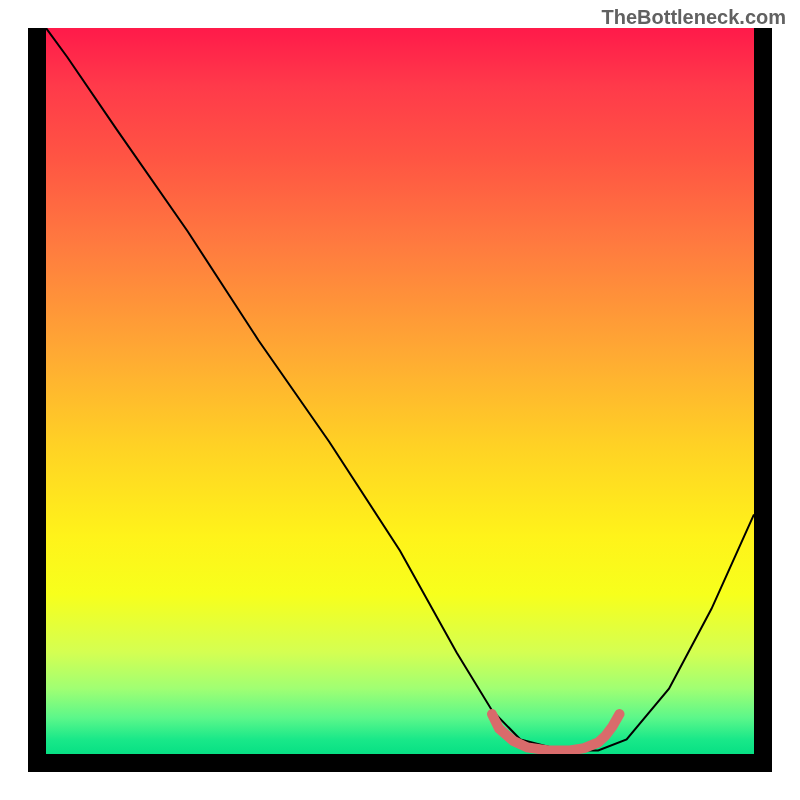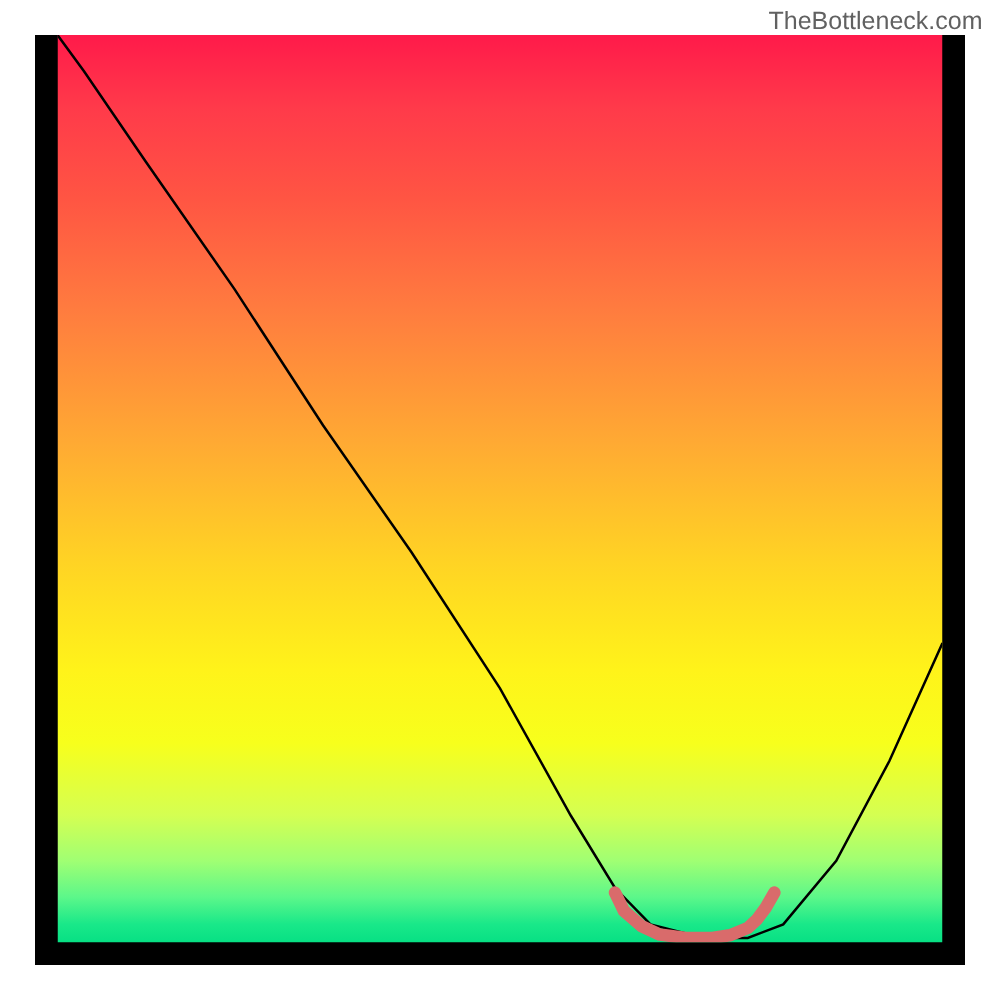--- a/index.html
+++ b/index.html
@@ -10,21 +10,21 @@
     height: 800px;
     position: relative;
     font-family: Arial, sans-serif;
   }
   .watermark {
     position: absolute;
     top: 6px;
     right: 14px;
     color: #616161;
     font-size: 20px;
-    font-weight: 400;
+    font-weight: 700;
     z-index: 10;
   }
   .chart-container {
     position: absolute;
     left: 28px;
     top: 28px;
     width: 744px;
     height: 744px;
     background: #000000;
   }

